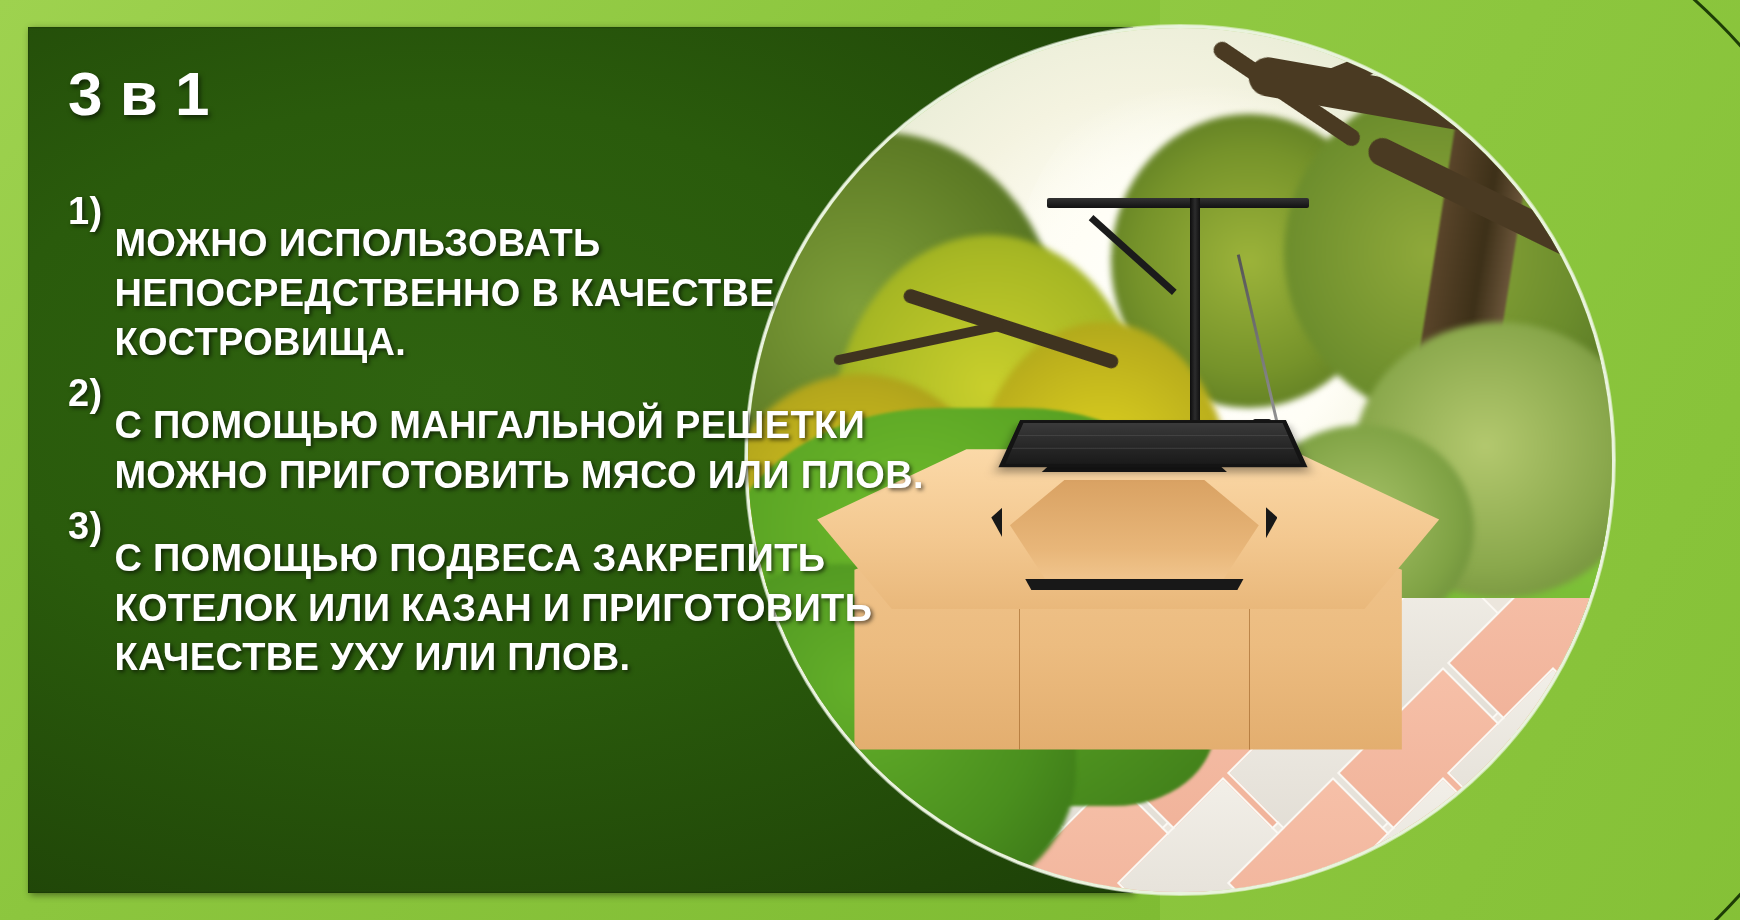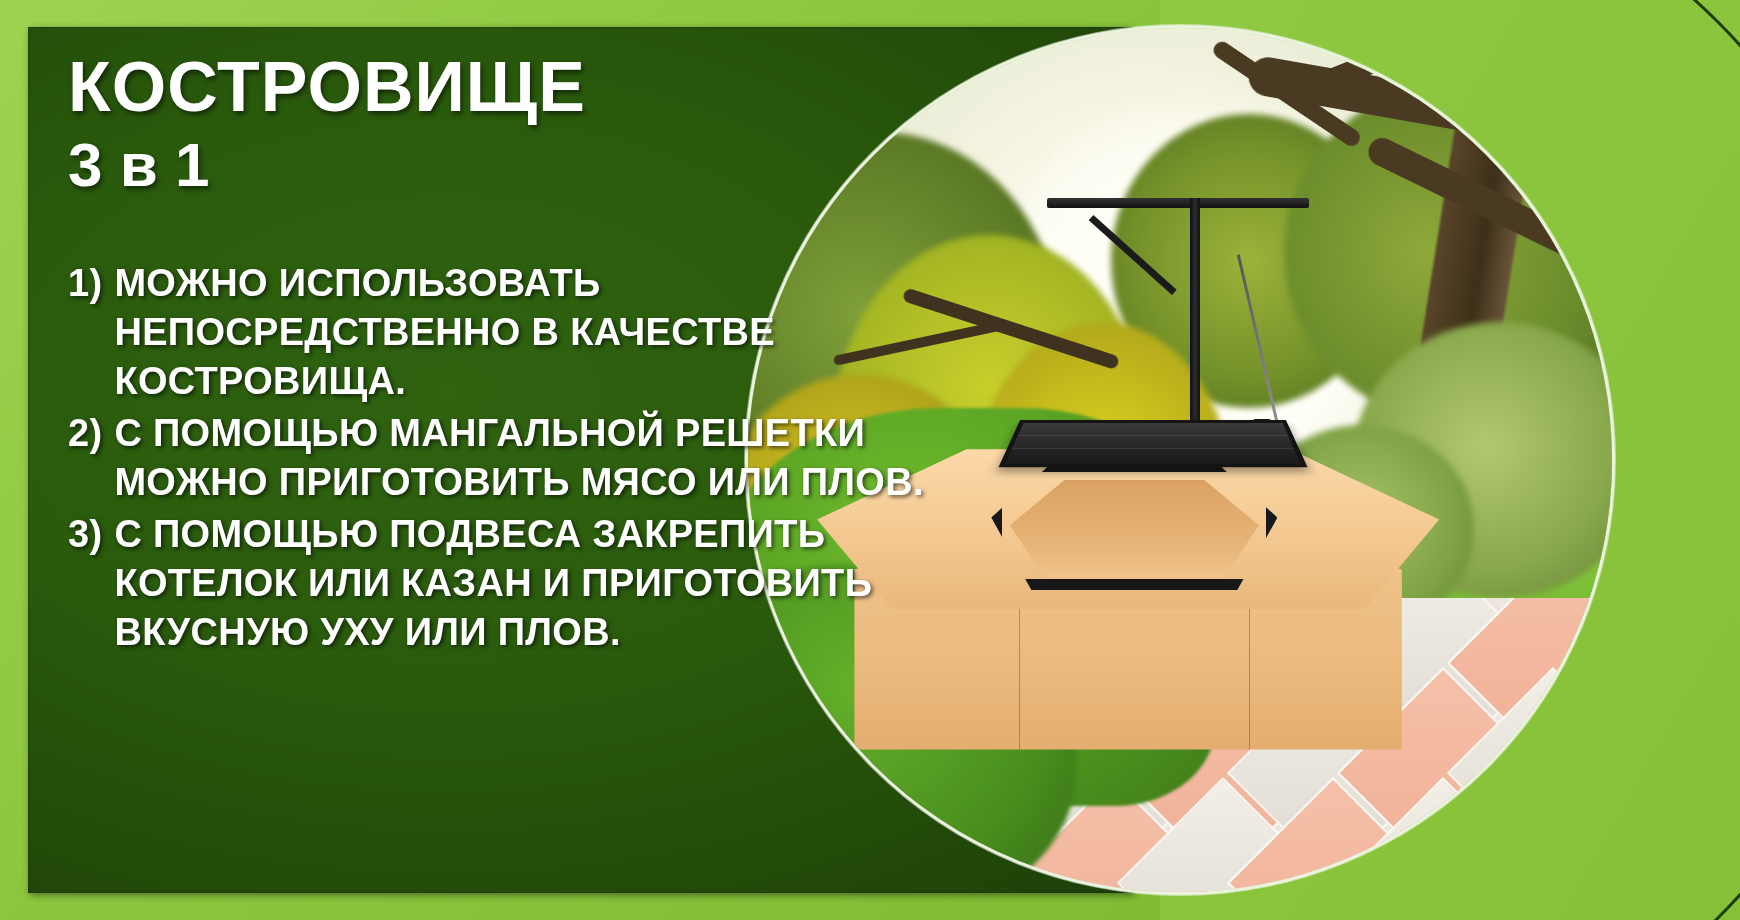--- a/index.html
+++ b/index.html
@@ -288,21 +288,21 @@
     display:flex;
     color:#ffffff;
     font-size:38px;
     font-weight:bold;
     line-height:1.30;
     letter-spacing:.3px;
     text-shadow:2px 2px 4px rgba(0,0,0,.62);
     margin-bottom:2px;
   }
   .marker{ flex:0 0 auto; padding-right:12px; }
-  .item-text{ flex:1 1 auto; }
+  .item-text{ flex:1 1 auto;margin-top:32px; }
 </style>
 </head>
 <body>
 
 <div id="poster">
 
   <div class="arc-layer">
     <div class="arc-fill" style="left:180px;top:-620px;width:2180px;height:2180px;background:linear-gradient(120deg,#9ed24f,#8cc63e 50%,#7cba2e);"></div>
     <div class="arc" style="left:235px;top:-565px;width:2070px;height:2070px;border-width:3px;"></div>
     <div class="arc" style="left:285px;top:-515px;width:1970px;height:1970px;border-width:3px;"></div>
@@ -392,32 +392,31 @@
       <div class="hook"></div>
 
       <div class="grill">
         <div class="grill-line" style="top:32%;"></div>
         <div class="grill-line" style="top:64%;"></div>
       </div>
     </div>
   </div>
 
   <div class="text-col">
-    <div class="title">КОСТРОВИЩЕ</div>
     <div class="subtitle">3 в 1</div>
 
     <ul class="list">
       <li class="list-item">
         <span class="marker">1)</span>
         <span class="item-text">МОЖНО ИСПОЛЬЗОВАТЬ НЕПОСРЕДСТВЕННО В КАЧЕСТВЕ КОСТРОВИЩА.</span>
       </li>
       <li class="list-item">
         <span class="marker">2)</span>
         <span class="item-text">С ПОМОЩЬЮ МАНГАЛЬНОЙ РЕШЕТКИ МОЖНО ПРИГОТОВИТЬ МЯСО ИЛИ ПЛОВ.</span>
       </li>
       <li class="list-item">
         <span class="marker">3)</span>
-        <span class="item-text">С ПОМОЩЬЮ ПОДВЕСА ЗАКРЕПИТЬ КОТЕЛОК ИЛИ КАЗАН И ПРИГОТОВИТЬ ВКУСНУЮ УХУ ИЛИ ПЛОВ.</span>
+        <span class="item-text">С ПОМОЩЬЮ ПОДВЕСА ЗАКРЕПИТЬ КОТЕЛОК ИЛИ КАЗАН И ПРИГОТОВИТЬ КАЧЕСТВЕ УХУ ИЛИ ПЛОВ.</span>
       </li>
     </ul>
   </div>
 
 </div>
 
 </body></html>

